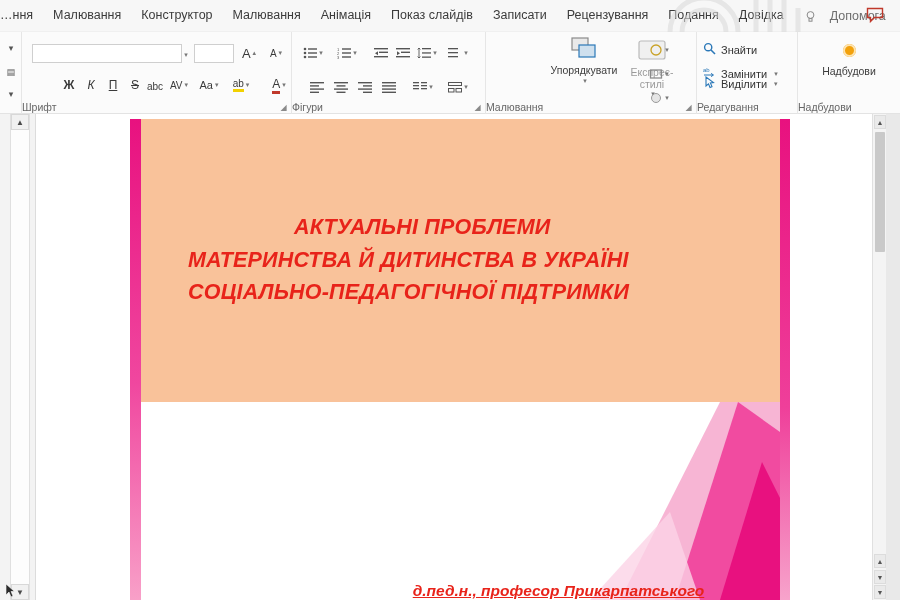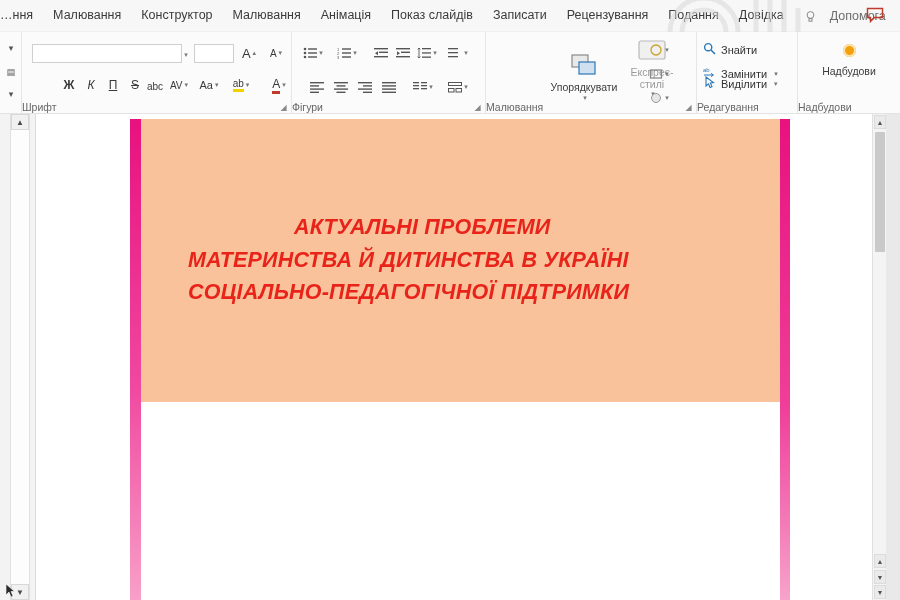--- a/index.html
+++ b/index.html
@@ -437,21 +437,21 @@
             </g>
           </svg>
         <span class="caret">▾</span>
       </div>
 
       <div class="grouplabel">Фігури</div>
       <div class="dialog-launcher">◢</div>
     </div>
 
     <div class="group g-draw">
-      <div class="bigbtn" style="left:56px; top:19px; width:84px;">
+      <div class="bigbtn" style="left:56px; top:2px; width:84px;">
         <span>
           <svg width="30" height="28" viewBox="0 0 30 28">
             <rect x="3" y="4" width="16" height="12" fill="#e9e9e9" stroke="#8a8a8a" stroke-width="1.2"></rect>
             <rect x="10" y="11" width="16" height="12" fill="#cfe0ee" stroke="#2b78b8" stroke-width="1.2"></rect>
           </svg>
         </span>
         <span>Упорядкувати</span>
         <span class="caret">▾</span>
       </div>
       <div class="bigbtn" style="left:142px; top:6px; width:48px; color:#9a9a9a;">
@@ -542,20 +542,35 @@
         <div class="slide-right-bar"></div>
 
         <div class="title-band"></div>
 
         <div class="title-text">
           <div class="l1">АКТУАЛЬНІ ПРОБЛЕМИ</div>
           <div>МАТЕРИНСТВА Й ДИТИНСТВА В УКРАЇНІ</div>
           <div>СОЦІАЛЬНО-ПЕДАГОГІЧНОЇ ПІДТРИМКИ</div>
         </div>
 
+        <div class="lower-band">
+
+          <svg class="poly" style="right:0; bottom:0;" width="310" height="198" viewBox="0 0 310 198">
+            <polygon points="150,198 250,0 310,0 310,198" fill="#f6a8cd" opacity="0.85"></polygon>
+            <polygon points="205,198 268,0 310,30 310,198" fill="#ef3f9a" opacity="0.9"></polygon>
+            <polygon points="250,198 292,60 310,96 310,198" fill="#e8117f"></polygon>
+            <polygon points="120,198 200,110 230,198" fill="#fbd3e6" opacity="0.8"></polygon>
+          </svg>
+
+          <div class="author-line">
+            <div><span class="u">д.пед.н., професор Прикарпатського</span></div>
+
+          </div>
+
+        </div>
       </div>
 
       <div class="vscroll">
         <div class="sbtn" style="top:1px;">▲</div>
         <div class="thumb"></div>
         <div class="sbtn" style="top:440px;">▲</div>
         <div class="sbtn" style="top:456px;">▼</div>
         <div class="sbtn" style="top:471px;">▼</div>
       </div>
     </div>

